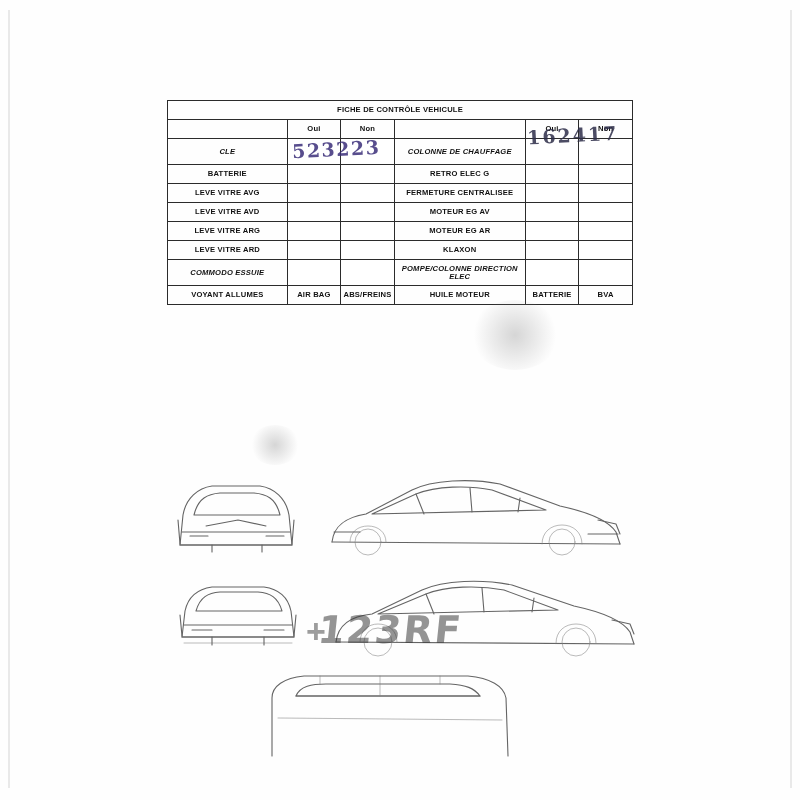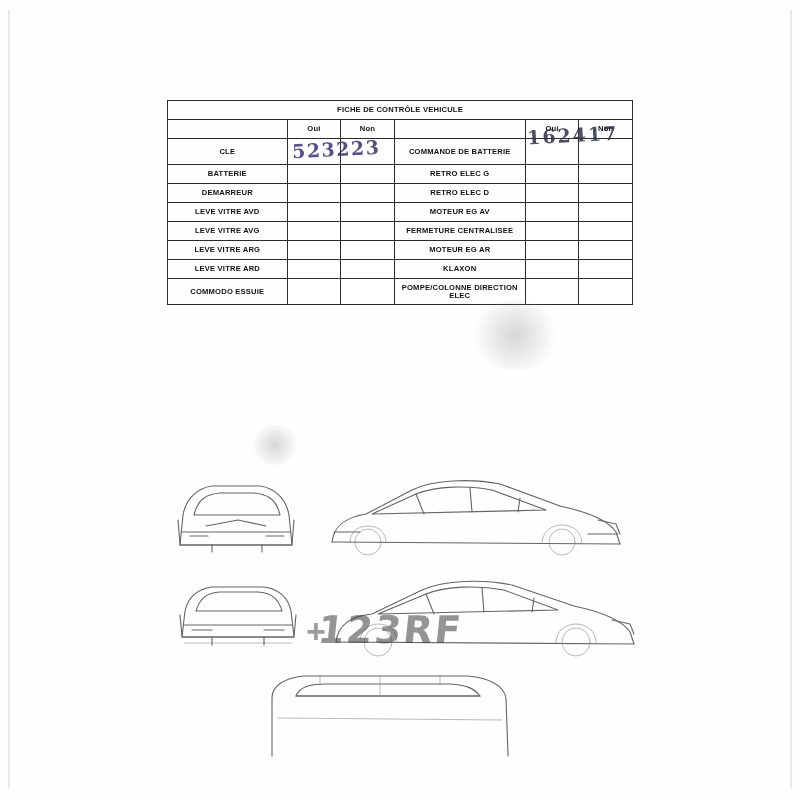--- a/index.html
+++ b/index.html
@@ -55,21 +55,21 @@
   }
   td.title {
     font-size: 12.5px;
     letter-spacing: 0.6px;
     height: 20px;
     border-bottom: 1px solid #2b2b2b;
   }
   td.label { text-align: center; }
   td.ouinon { font-size: 7.2px; font-weight: bold; }
   td.blank  { background: #fff; }
-  .tall { height: 26px; }
+  .tall { height: 26px; font-style: italic; }
 
   
   .hand {
     position: absolute;
     font-family: "DejaVu Serif", serif;
     color: #2e2e4a;
     font-size: 19px;
     letter-spacing: 1.5px;
     transform: rotate(-3deg);
     font-weight: bold;
@@ -158,53 +158,45 @@
           <td class="ouinon">Non</td>
           <td></td>
           <td class="ouinon">Oui</td>
           <td class="ouinon">Non</td>
         </tr>
 
         <tr class="tall">
           <td class="label">CLE</td>
           <td class="blank"></td>
           <td class="blank"></td>
-          <td class="label">COMMANDE DE BATTERIE</td>
+          <td class="label">COLONNE DE CHAUFFAGE</td>
           <td class="blank"></td>
           <td class="blank"></td>
         </tr>
         <tr>
           <td class="label">BATTERIE</td>
           <td class="blank"></td>
           <td class="blank"></td>
           <td class="label">RETRO ELEC G</td>
           <td class="blank"></td>
           <td class="blank"></td>
         </tr>
         <tr>
-          <td class="label">DEMARREUR</td>
-          <td class="blank"></td>
-          <td class="blank"></td>
-          <td class="label">RETRO ELEC D</td>
+          <td class="label">LEVE VITRE AVG</td>
+          <td class="blank"></td>
+          <td class="blank"></td>
+          <td class="label">FERMETURE CENTRALISEE</td>
           <td class="blank"></td>
           <td class="blank"></td>
         </tr>
         <tr>
           <td class="label">LEVE VITRE AVD</td>
           <td class="blank"></td>
           <td class="blank"></td>
           <td class="label">MOTEUR EG AV</td>
-          <td class="blank"></td>
-          <td class="blank"></td>
-        </tr>
-        <tr>
-          <td class="label">LEVE VITRE AVG</td>
-          <td class="blank"></td>
-          <td class="blank"></td>
-          <td class="label">FERMETURE CENTRALISEE</td>
           <td class="blank"></td>
           <td class="blank"></td>
         </tr>
         <tr>
           <td class="label">LEVE VITRE ARG</td>
           <td class="blank"></td>
           <td class="blank"></td>
           <td class="label">MOTEUR EG AR</td>
           <td class="blank"></td>
           <td class="blank"></td>
@@ -219,20 +211,28 @@
         </tr>
         <tr class="tall">
           <td class="label">COMMODO ESSUIE</td>
           <td class="blank"></td>
           <td class="blank"></td>
           <td class="label">POMPE/COLONNE DIRECTION ELEC</td>
           <td class="blank"></td>
           <td class="blank"></td>
         </tr>
 
+        <tr>
+          <td class="label">VOYANT ALLUMES</td>
+          <td class="label" colspan="1">AIR BAG</td>
+          <td class="label" colspan="1">ABS/FREINS</td>
+          <td class="label" colspan="1">HUILE MOTEUR</td>
+          <td class="label" colspan="1">BATTERIE</td>
+          <td class="label" colspan="1">BVA</td>
+        </tr>
       </tbody>
     </table>
   </div>
 
   <div class="hand police ink">523223</div>
   <div class="hand km">162417</div>
 
   <div class="smudge" style="left:470px; top:300px; width:90px; height:70px;"></div>
   <div class="smudge" style="left:250px; top:425px; width:50px; height:40px;"></div>
 

